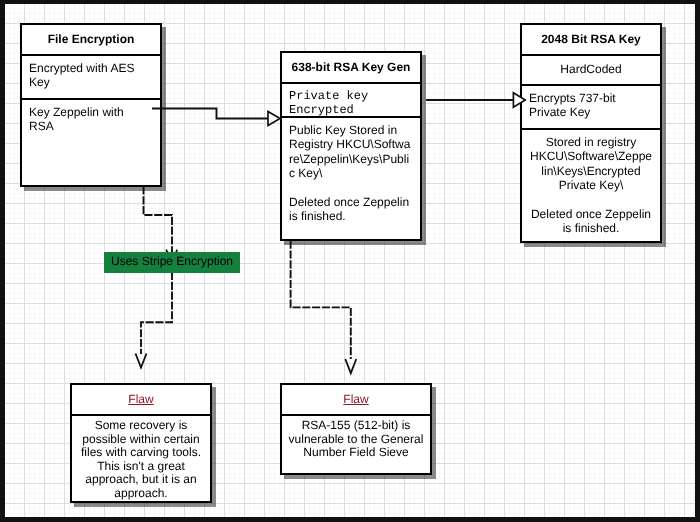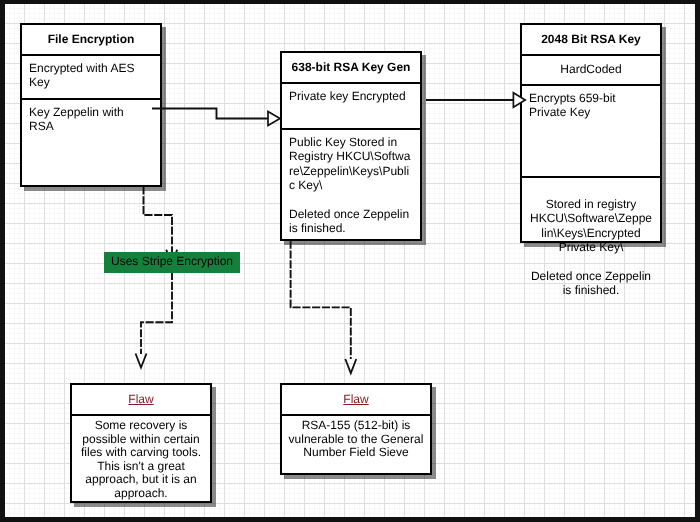--- a/index.html
+++ b/index.html
@@ -39,36 +39,36 @@
   <div class="box" id="box-file-encryption" style="left:20px;top:23px;width:142px;height:164px;">
     <div class="hdr" style="height:29px;line-height:29px;border-radius:7px;">File Encryption</div>
     <div class="sec left" style="height:44px;">Encrypted with AES
 Key</div>
     <div class="sec left" style="height:44px;">Key Zeppelin with
 RSA</div>
   </div>
 
   <div class="box" id="box-rsa-512" style="left:280px;top:51px;width:142px;height:190px;">
     <div class="hdr" style="height:29px;line-height:29px;">638-bit RSA Key Gen</div>
-    <div class="sec left" style="height:46px;">Private key Encrypted</div>
+    <div class="sec left" style="height:34px;font-family:Liberation Mono, monospace;">Private key Encrypted</div>
     <div class="sec left" style="height:126px;white-space:pre-line;">Public Key Stored in
 Registry HKCU\Softwa
 re\Zeppelin\Keys\Publi
 c Key\
 
 Deleted once Zeppelin
 is finished.</div>
   </div>
 
   <div class="box" id="box-rsa-2048" style="left:520px;top:23px;width:142px;height:220px;">
     <div class="hdr" style="height:29px;line-height:29px;">2048 Bit RSA Key</div>
     <div class="sec ctr" style="height:30px;line-height:26px;">HardCoded</div>
-    <div class="sec left" style="height:44px;">Encrypts 659-bit
+    <div class="sec left" style="height:44px;">Encrypts 737-bit
 Private Key</div>
-    <div class="sec ctr" style="height:114px;white-space:pre-line;padding:19px 4px 0 4px;margin-top:48px;">Stored in registry
+    <div class="sec ctr" style="height:114px;white-space:pre-line;padding:5px 4px 0 4px;">Stored in registry
 HKCU\Software\Zeppe
 lin\Keys\Encrypted
 Private Key\
 
 Deleted once Zeppelin
 is finished.</div>
   </div>
 
   <div class="box" id="box-flaw-1" style="left:70px;top:383px;width:142px;height:120px;">
     <div class="flawttl" style="height: 29px; line-height: 29px; color: rgb(140, 26, 38);">Flaw</div>

